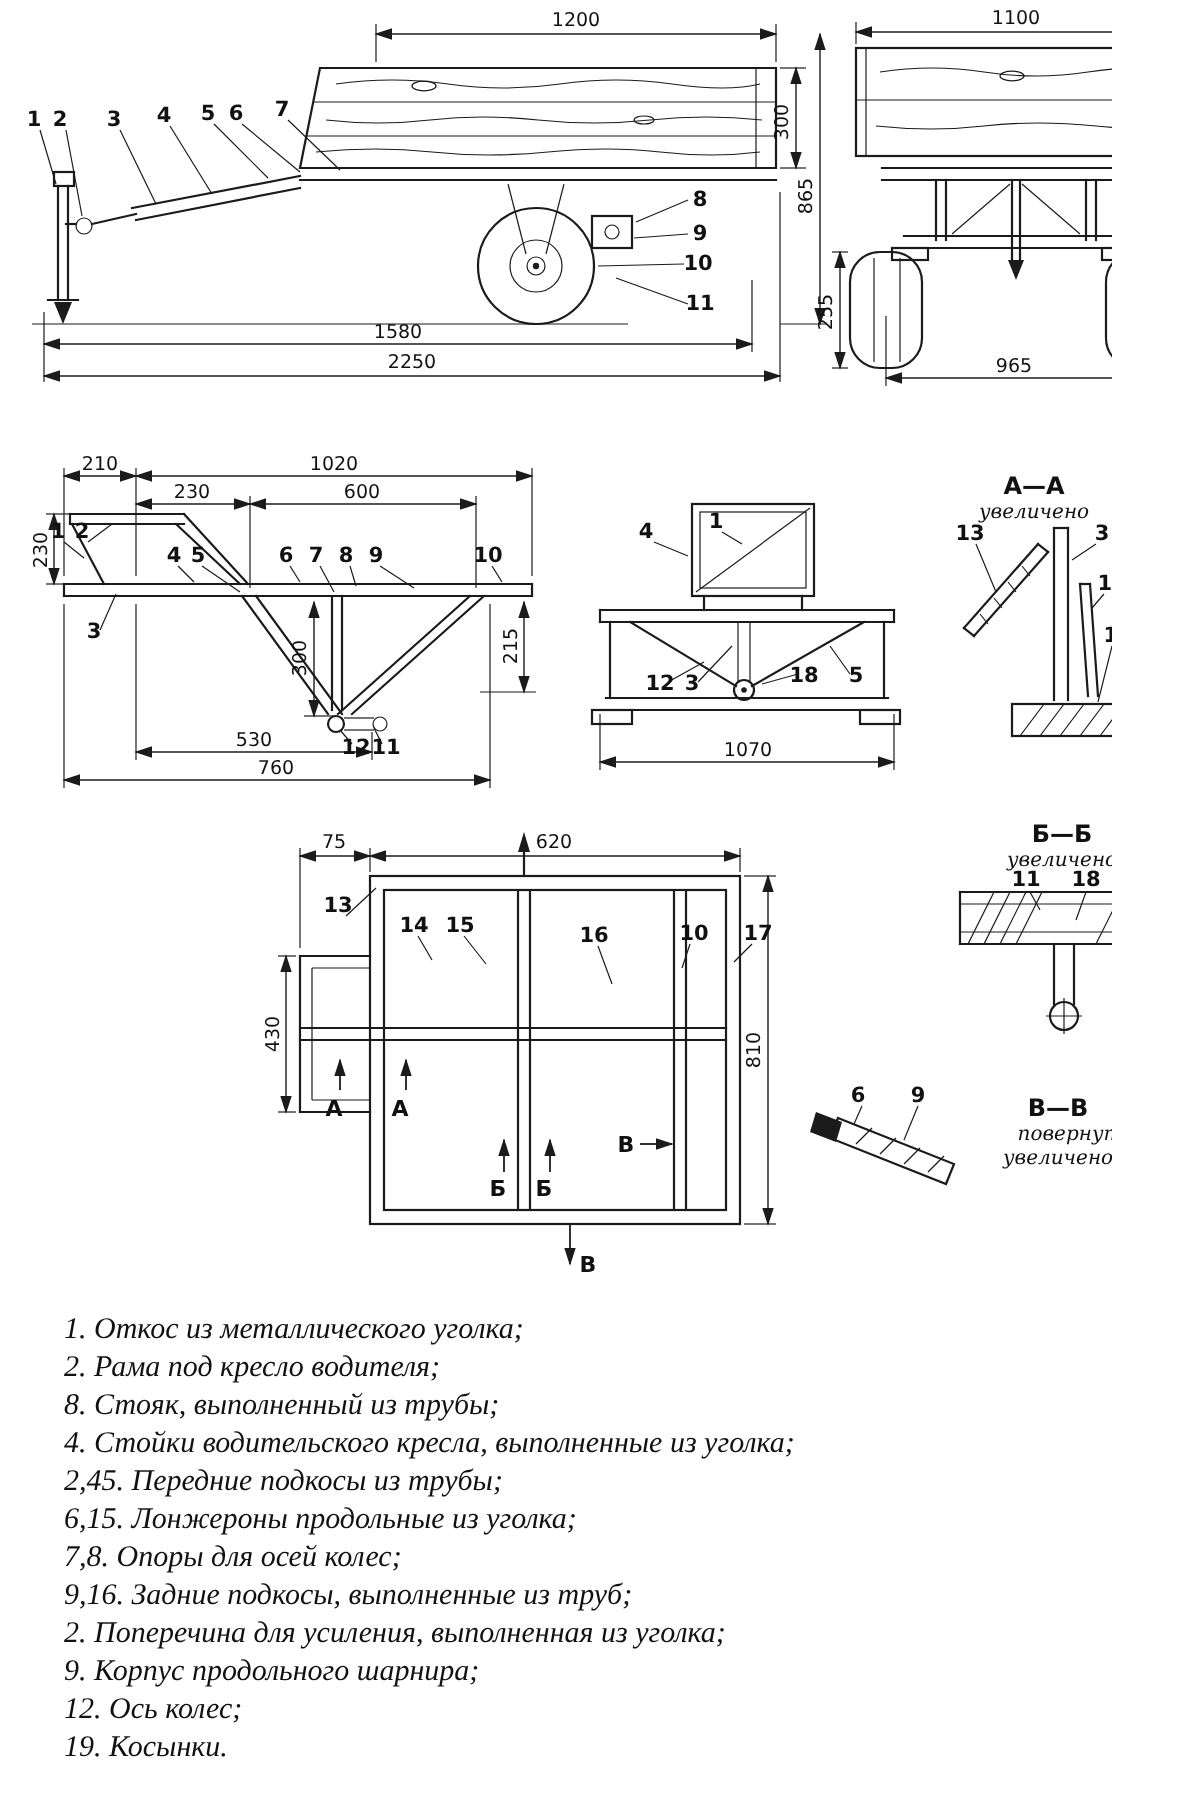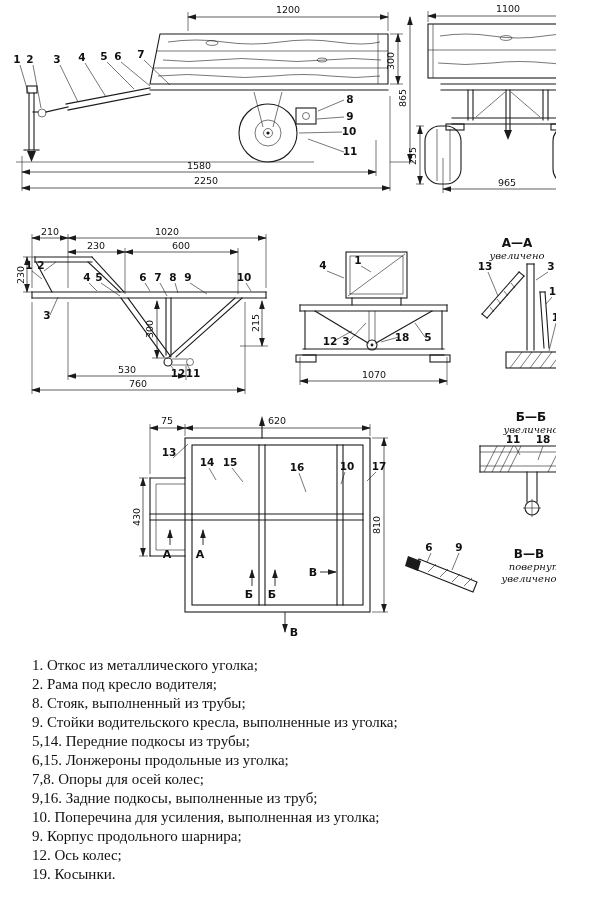--- a/index.html
+++ b/index.html
@@ -15,21 +15,21 @@
   .arrows  { marker-start:url(#ar); marker-end:url(#ar); }
   .arrowend{ marker-end:url(#ar); stroke:#1b1b1b; stroke-width:0.9; fill:none; }
 
   text.dt   { font:9.5px "DejaVu Sans", sans-serif; fill:#111; text-anchor:middle; }
   text.co   { font:600 10.5px "DejaVu Sans", sans-serif; fill:#111; text-anchor:middle; }
   text.st   { font:700 12px "DejaVu Sans", sans-serif; fill:#111; text-anchor:middle; }
   text.note { font:italic 10px "DejaVu Serif", serif; fill:#111; text-anchor:middle; }
   text.mk   { font:700 11px "DejaVu Sans", sans-serif; fill:#111; text-anchor:middle; }
 
   .parts { padding:8px 10px 0 32px; }
-  .part-line { font-size:15px; line-height:19px; color:#111; white-space:nowrap; }
+  .part-line { font-size:15px; line-height:19px; color:#111; white-space:nowrap;font-style:italic; }
 </style>
 </head>
 <body>
 
 <div class="page">
 
   <svg width="600" height="648" viewBox="0 0 600 648">
     <defs>
       <marker id="ar" viewBox="0 0 10 10" refX="9" refY="5" markerWidth="9" markerHeight="9" markerUnits="userSpaceOnUse" orient="auto-start-reverse">
         <path d="M0,1.8 L10,5 L0,8.2 Z" fill="#1b1b1b"></path>
@@ -437,24 +437,24 @@
       <text class="st" x="529" y="558">В—В</text>
       <text class="note" x="535" y="570">повернут</text>
       <text class="note" x="529" y="582">увеличено</text>
     </g>
   </svg>
 
   <div class="parts">
     <div class="part-line">1. Откос из металлического уголка;</div>
     <div class="part-line">2. Рама под кресло водителя;</div>
     <div class="part-line">8. Стояк, выполненный из трубы;</div>
-    <div class="part-line">9. Стойки водительского кресла, выполненные из уголка;</div>
-    <div class="part-line">5,14. Передние подкосы из трубы;</div>
+    <div class="part-line">4. Стойки водительского кресла, выполненные из уголка;</div>
+    <div class="part-line">2,45. Передние подкосы из трубы;</div>
     <div class="part-line">6,15. Лонжероны продольные из уголка;</div>
     <div class="part-line">7,8. Опоры для осей колес;</div>
     <div class="part-line">9,16. Задние подкосы, выполненные из труб;</div>
-    <div class="part-line">10. Поперечина для усиления, выполненная из уголка;</div>
+    <div class="part-line">2. Поперечина для усиления, выполненная из уголка;</div>
     <div class="part-line">9. Корпус продольного шарнира;</div>
     <div class="part-line">12. Ось колес;</div>
     <div class="part-line">19. Косынки.</div>
   </div>
 
 </div>
 
 </body></html>

